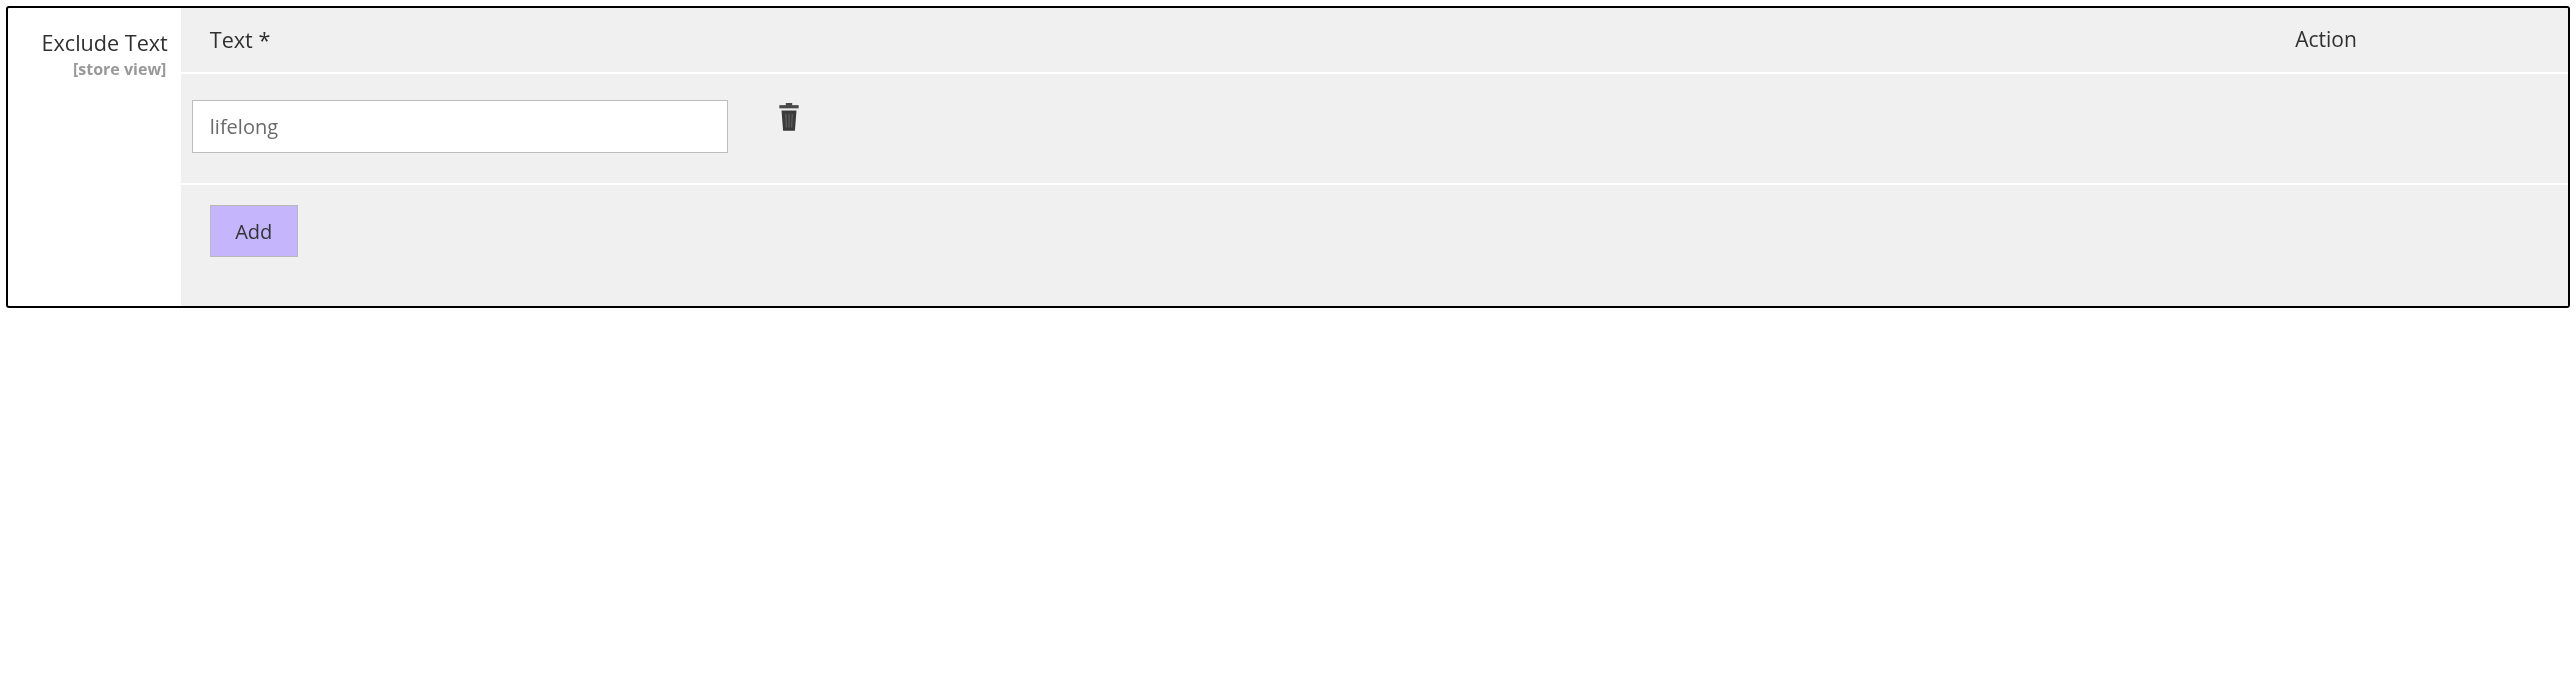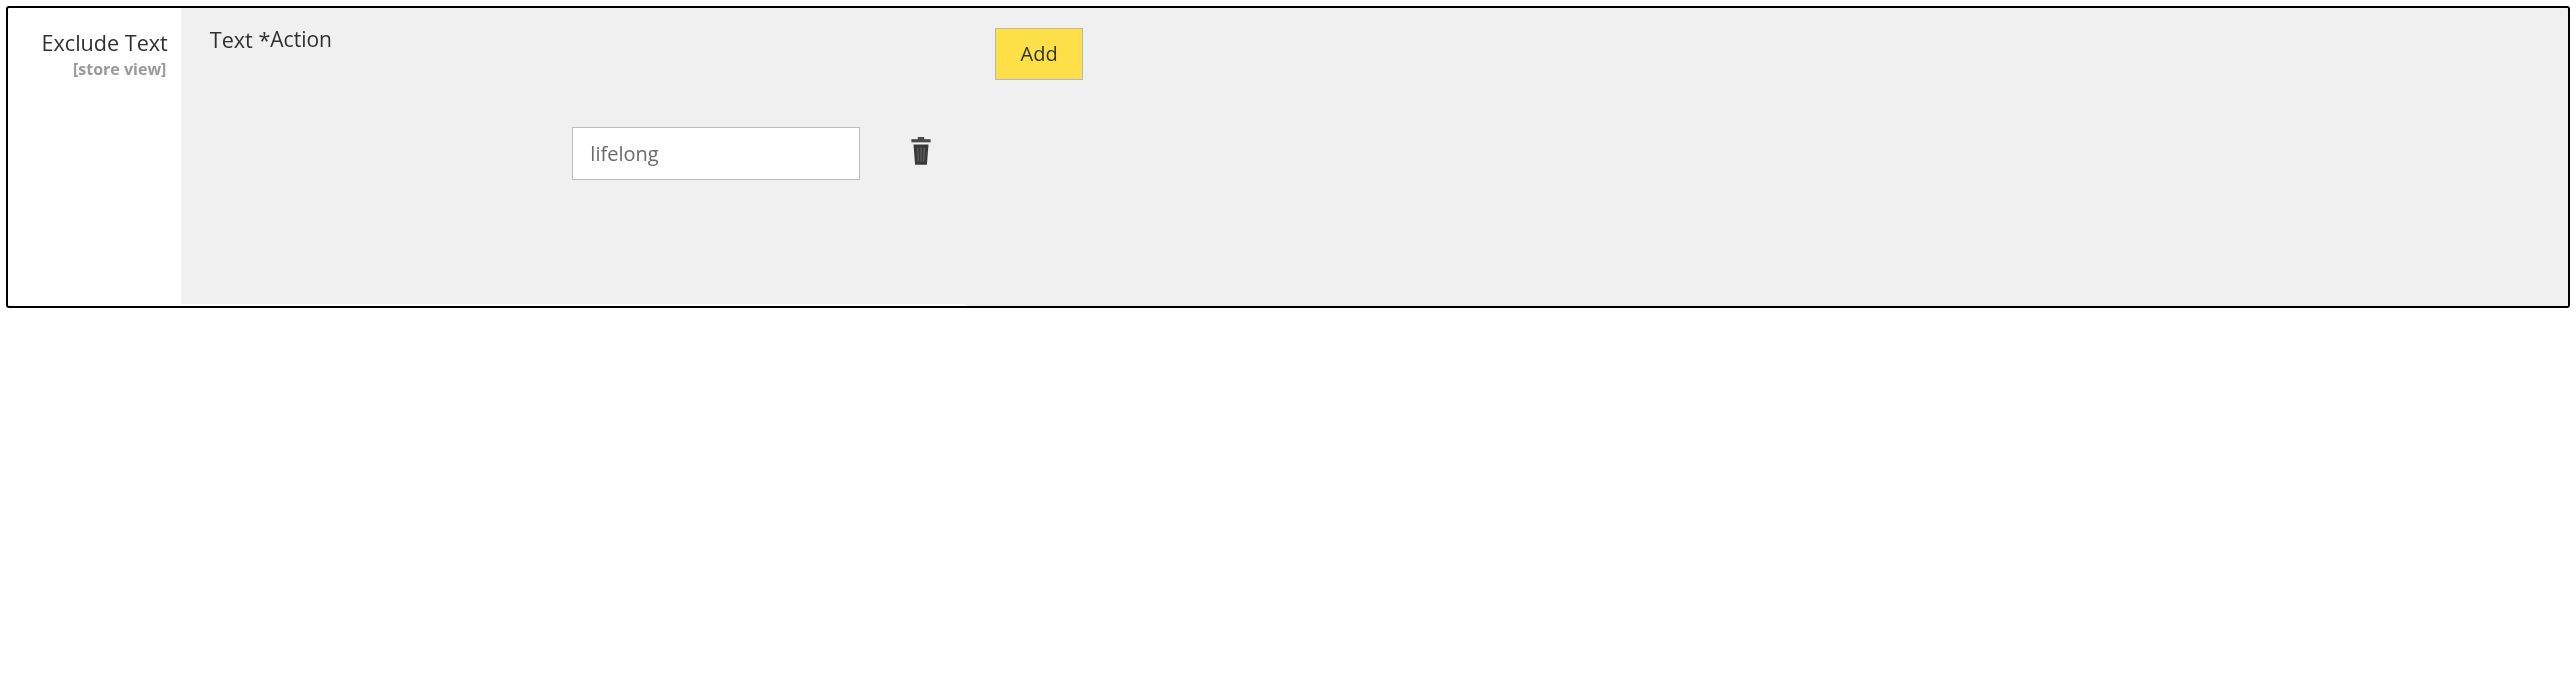--- a/index.html
+++ b/index.html
@@ -38,43 +38,43 @@
       color: #999;
       display: block;
       margin-top: 1.4px;
       padding-right: 1.4px;
       font-weight: bold;
     }
     .content-column {
       flex: 1;
       background: #f0f0f0;
       display: flex;
-      flex-direction: row;
+      flex-direction: column;
     }
     .header-row {
       display: flex;
       padding: 17px 29px 18.7px 29px;
       border-bottom: 2.2px solid #fff;
     }
     .header-text {
       flex: 1;
       font-size: 21.6px;
       color: #303030;
       font-weight: 400;
     }
     .header-action {
       width: 244px;
       font-size: 21px;
       color: #303030;
       font-weight: 400;
     }
     .data-row {
       display: flex;
-      align-items: center;
-      padding: 26px 29px 30px 29px;
+      align-items: flex-start;
+      padding: 26px 29px 30px 11px;
       border-bottom: 2.2px solid #fff;
     }
     .text-input {
       flex: 1;
       max-width: 536px;
       height: 53px;
       border: 1.4px solid #bdbdbd;
       background: #fff;
       font-size: 20px;
       padding: 0 17px;
@@ -93,21 +93,21 @@
       padding: 2.9px;
     }
     .trash-icon {
       width: 26px;
       height: 30px;
     }
     .footer-row {
       padding: 20px 29px;
     }
     .add-button {
-      background: #fde047;
+      background: #c4b5fd;
       border: 1.4px solid #b8b8b8;
       padding: 11.5px 24.4px;
       font-size: 20px;
       color: #333;
       cursor: pointer;
       font-family: inherit;
     }
   </style>
 </head>
 <body>

